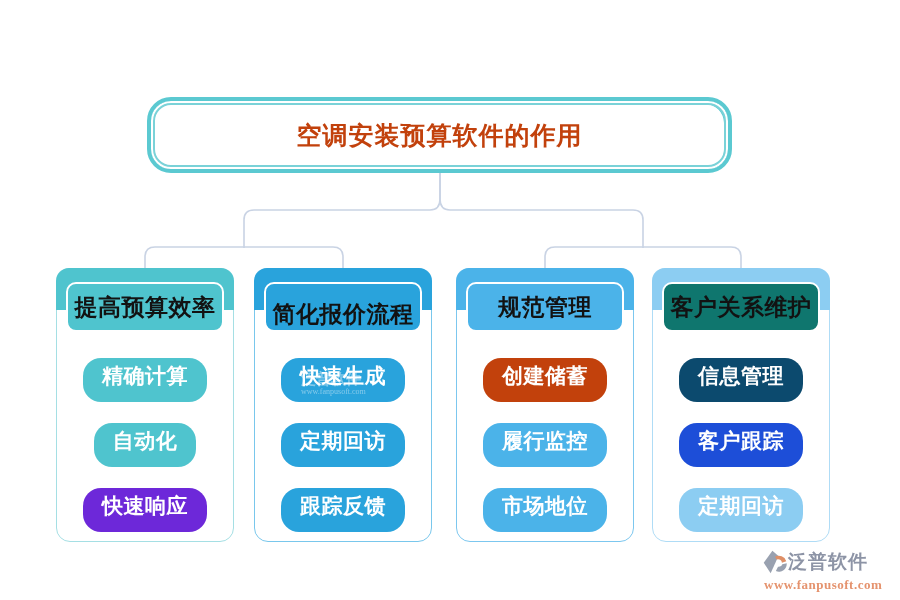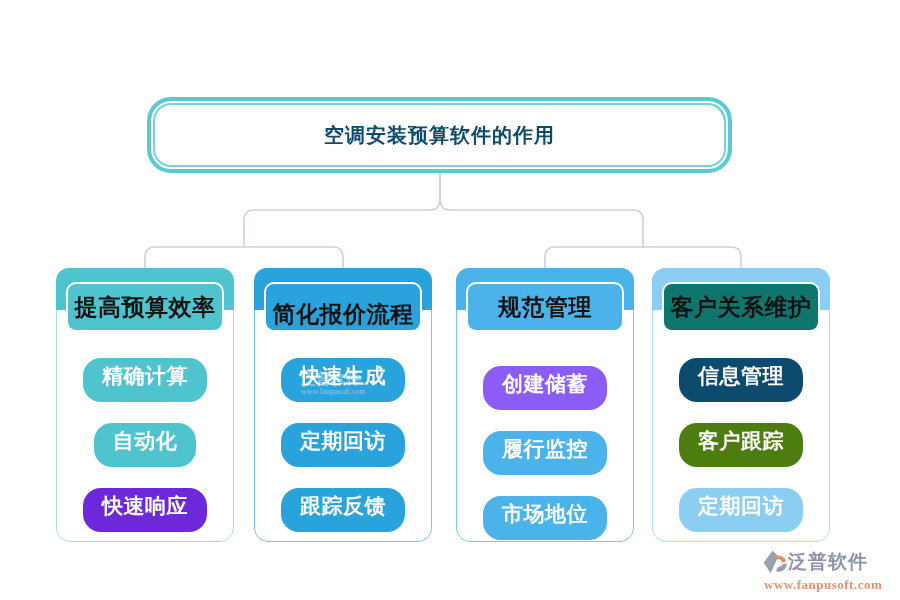--- a/index.html
+++ b/index.html
@@ -9,21 +9,21 @@
   }
   .connectors{position:absolute;left:0;top:0;width:900px;height:600px;pointer-events:none;}
 
   
   .title-box{
     position:absolute;left:147px;top:97px;width:585px;height:76px;box-sizing:border-box;
     background:#ffffff;border:4px solid #5bc9d1;border-radius:24px;
     box-shadow:inset 0 0 0 2px #ffffff,inset 0 0 0 4px #7ad2d8, inset -3px 2px 0 1px #5bc9d1;
     display:flex;align-items:center;justify-content:center;
   }
-  .title-box span{font-size:20px;font-weight:bold;color:#0c4a6e;letter-spacing:1px;}
+  .title-box span{font-size:25px;font-weight:bold;color:#c2410c;letter-spacing:1px;}
 
   
   .column{
     position:absolute;top:268px;width:178px;height:274px;box-sizing:border-box;
     background:#ffffff;border:1px solid #9fd8e8;border-radius:14px;
   }
   .col-0{left:56px;} .col-1{left:254px;} .col-2{left:456px;} .col-3{left:652px;}
   .band{height:42px;margin:-1px -1px 0 -1px;border-radius:13px 13px 0 0;}
   .plate{
     position:relative;margin:-28px 9px 0 9px;height:50px;box-sizing:border-box;
@@ -92,34 +92,34 @@
       <div class="pill" style="background-color: rgb(41, 163, 220);">跟踪反馈</div>
     </div>
   </div>
 
   <div class="column col-2" style="border-color: rgb(124, 199, 239);">
     <div class="band" style="background-color: rgb(75, 179, 233);"></div>
     <div class="plate" style="background-color: rgb(75, 179, 233);">
       <span>规范管理</span>
     </div>
     <div class="items">
-      <div class="pill" style="background-color: #8b5cf6; margin-top: 8px;">创建储蓄</div>
+      <div class="pill" style="background-color: #c2410c;">创建储蓄</div>
       <div class="pill" style="background-color: rgb(75, 179, 233);">履行监控</div>
       <div class="pill" style="background-color: rgb(75, 179, 233);">市场地位</div>
     </div>
   </div>
 
   <div class="column col-3" style="border-color: rgb(175, 220, 246);">
     <div class="band" style="background-color: rgb(140, 205, 242);"></div>
     <div class="plate" style="background-color: #0f766e;">
       <span>客户关系维护</span>
     </div>
     <div class="items">
       <div class="pill" style="background-color: #0c4a6e;">信息管理</div>
-      <div class="pill" style="background-color: #4d7c0f;">客户跟踪</div>
+      <div class="pill" style="background-color: #1d4ed8;">客户跟踪</div>
       <div class="pill" style="background-color: rgb(140, 205, 242);">定期回访</div>
     </div>
   </div>
 
   <div class="ghost">
     <span class="g-brand">泛普软件</span>
     <span class="g-url">www.fanpusoft.com</span>
   </div>
 
   <div class="wm">

